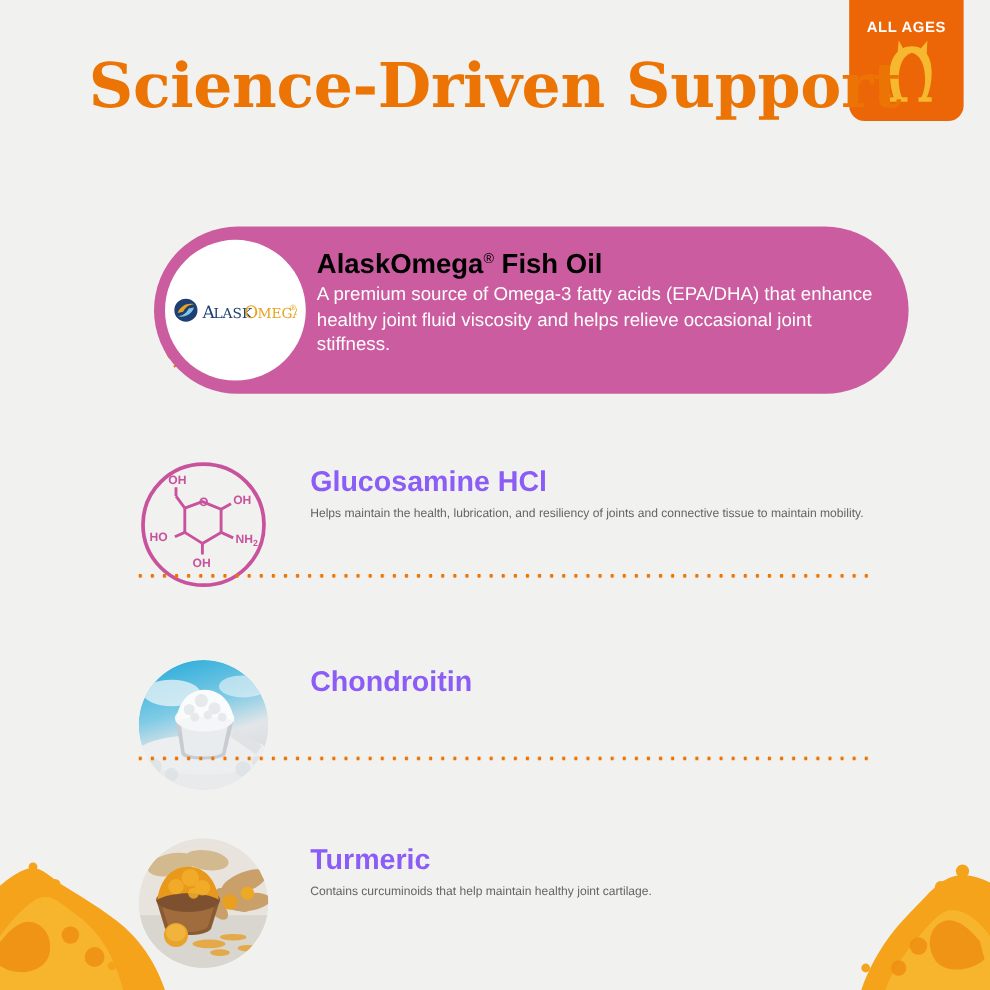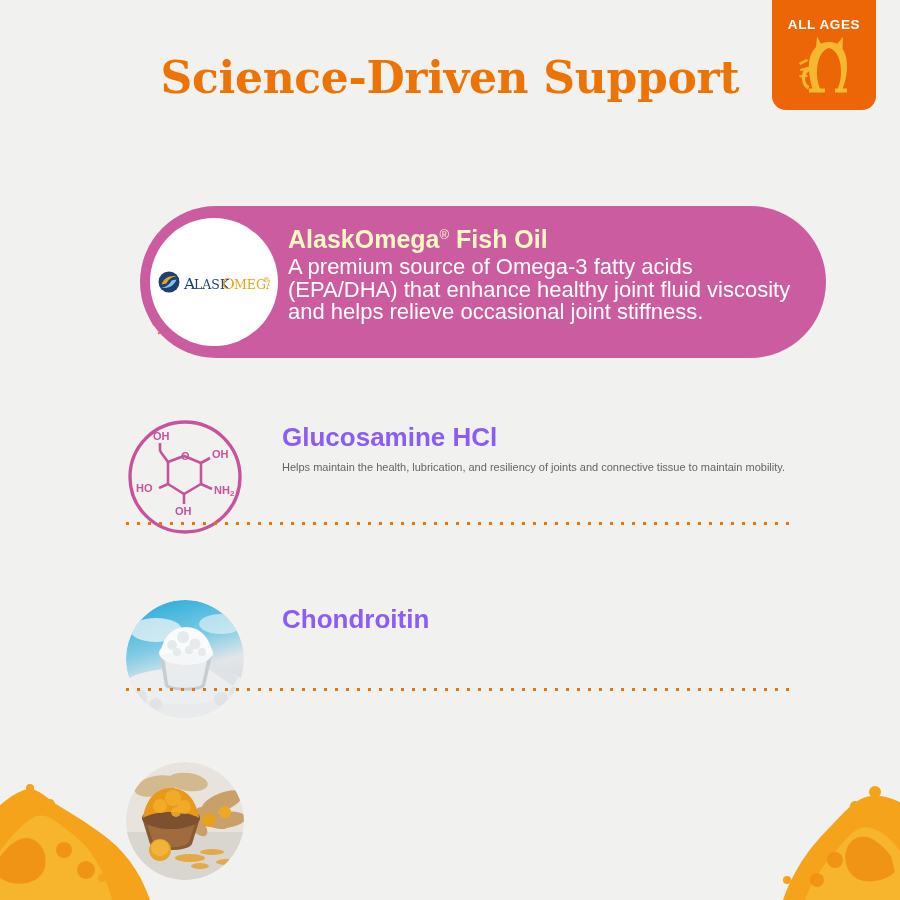--- a/index.html
+++ b/index.html
@@ -44,21 +44,21 @@
   
   .heading {
     position: absolute;
     top: 52px;
     left: 0;
     width: 900px;
     text-align: center;
     color: #ec7404;
     font-family: "DejaVu Serif", serif;
     font-weight: bold;
-    font-size: 44px;
+    font-size: 56px;
     line-height: 52px;
     letter-spacing: -0.3px;
   }
 
   
   .powder {
     position: absolute;
     bottom: 0;
     pointer-events: none;
   }
@@ -87,34 +87,34 @@
     align-items: center;
     justify-content: center;
   }
   .pill-text {
     position: absolute;
     left: 148px;
     top: 14px;
     right: 26px;
   }
   .pill-title {
-    color: #fef9c3;
+    color: #000000;
     font-size: 25px;
     font-weight: bold;
     line-height: 30px;
     margin-bottom: 2px;
   }
   .pill-title sup {
     font-size: 13px;
     vertical-align: super;
     font-weight: normal;
   }
   .pill-desc {
     color: #ffffff;
-    font-size: 22px;
+    font-size: 17px;
     line-height: 22.5px;
   }
 
   
   .powered-by {
     position: absolute;
     left: 88px;
     top: 196px;
     width: 110px;
     height: 180px;
@@ -346,20 +346,24 @@
           <ellipse cx="34" cy="86" rx="9" ry="8" fill="#f0b43c"></ellipse>
           <g fill="#e79a1c" opacity="0.75">
             <ellipse cx="64" cy="96" rx="15" ry="4"></ellipse>
             <ellipse cx="86" cy="90" rx="12" ry="3"></ellipse>
             <ellipse cx="100" cy="100" rx="10" ry="3"></ellipse>
             <ellipse cx="74" cy="104" rx="9" ry="3"></ellipse>
           </g>
         </g>
       </svg>
     </div>
+    <div class="row-text">
+      <div class="row-title">Turmeric</div>
+      <div class="row-desc">Contains curcuminoids that help maintain healthy joint cartilage.</div>
+    </div>
   </div>
 
   <svg class="powder powder-left" viewBox="0 0 215 170">
     <g fill="#f5a31a">
       <path d="M-10 170 L-10 96 C6 78 18 66 34 60 C46 56 54 66 66 74 C82 84 96 92 112 104 C132 118 150 140 160 170 Z"></path>
       <path d="M-10 150 C10 120 24 100 42 88 C56 80 66 92 80 102 C96 114 112 132 122 170 L-10 170 Z" fill="#f7b52d"></path>
     </g>
     <g fill="#ef8f12" opacity="0.85">
       <path d="M6 132 C20 112 32 104 44 110 C54 115 58 128 54 140 C48 155 24 158 10 148 Z"></path>
       <circle cx="74" cy="120" r="8"></circle>

